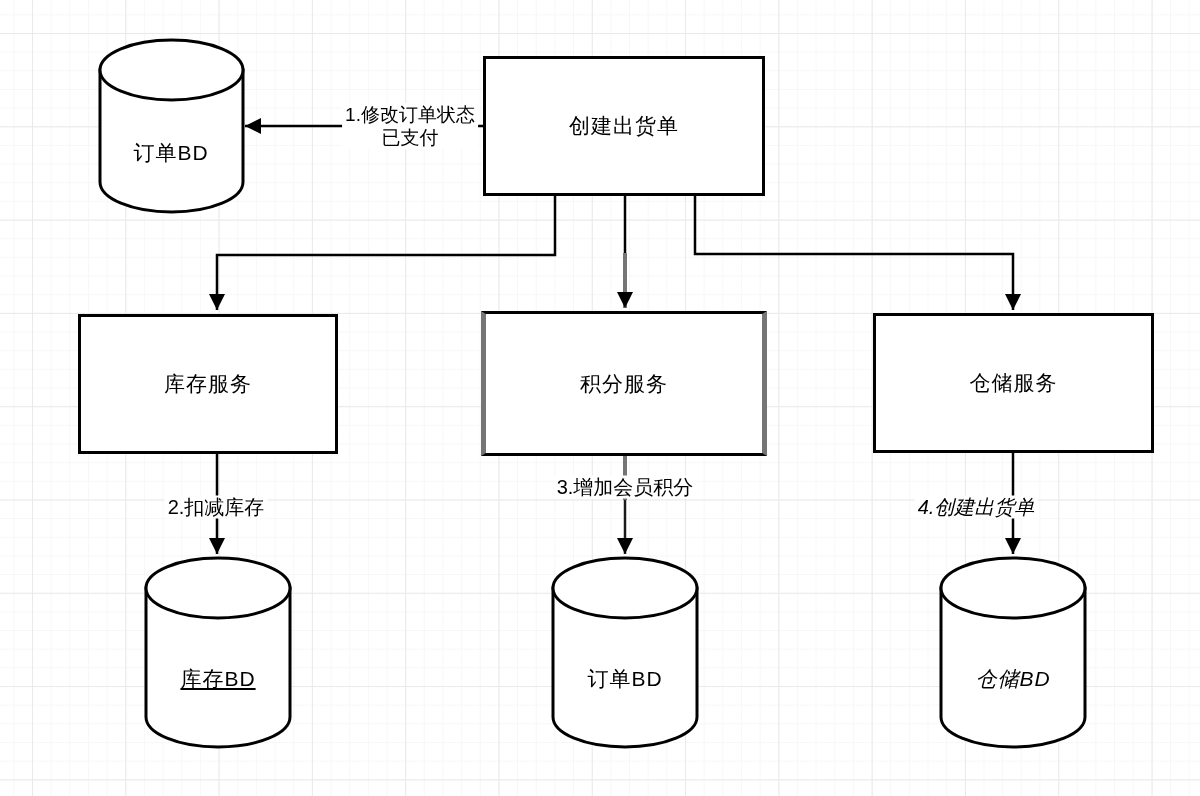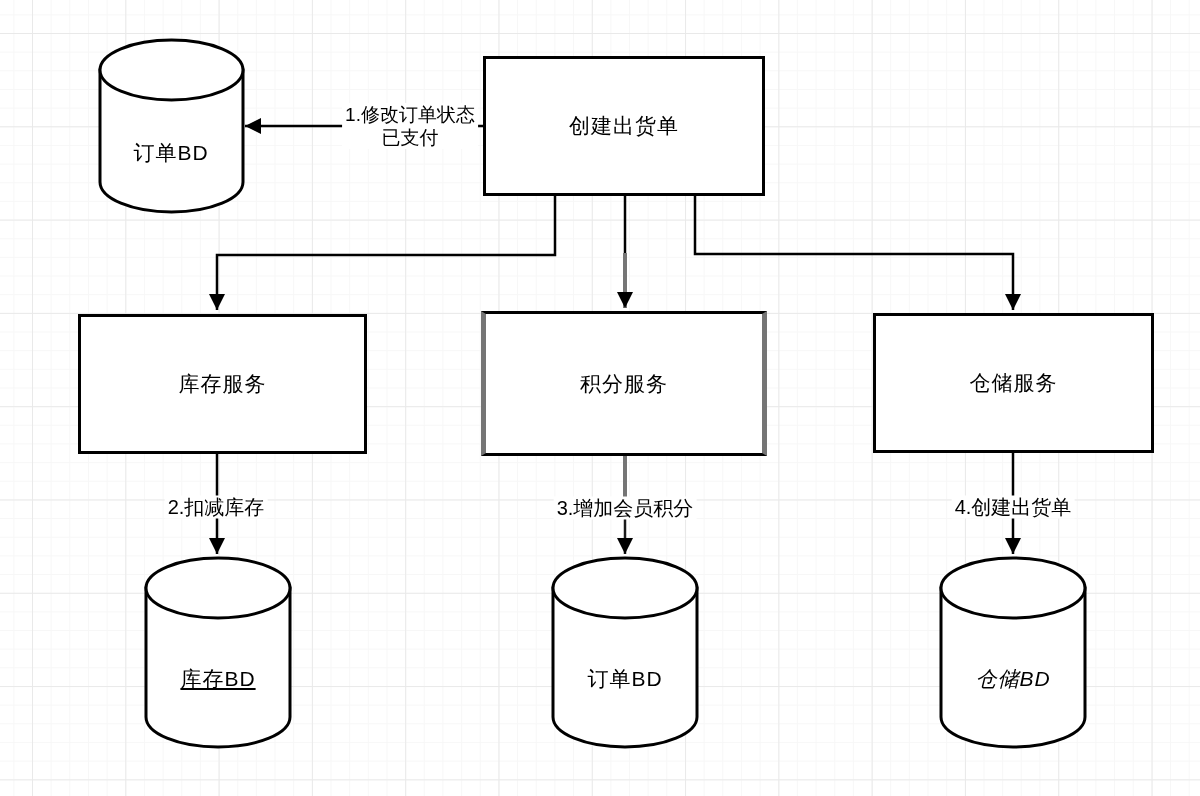--- a/index.html
+++ b/index.html
@@ -114,21 +114,21 @@
     <g>
       <path d="M941,588 L941,717 A72,30 0 0 0 1085,717 L1085,588 Z" fill="#ffffff" stroke="#000000" stroke-width="3"></path>
       <ellipse cx="1013" cy="588" rx="72" ry="30" fill="#ffffff" stroke="#000000" stroke-width="3"></ellipse>
     </g>
   </svg>
 
   <div class="node-rect" style="left:483px; top:56px; width:282px; height:140px;">
     <span>创建出货单</span>
   </div>
 
-  <div class="node-rect" style="left:78px; top:314px; width:289px; height:140px;">
+  <div class="node-rect" style="left:78px; top:314px; width:260px; height:140px;">
     <span>库存服务</span>
   </div>
 
   <div class="node-rect" style="left:873px; top:313px; width:281px; height:140px;">
     <span>仓储服务</span>
   </div>
 
   <div class="node-rect highlighted" style="left:481px; top:311px; width:286px; height:145px;">
     <span>积分服务</span>
   </div>
@@ -141,17 +141,17 @@
 
   <div class="cyl-label" style="left:1013px; top:679px;font-style:italic;">仓储BD</div>
 
   <div class="edge-label" style="left:364px; top:126px; font-size:19px;margin-left:46px;">
     <div>1.修改订单状态</div>
     <div>已支付</div>
   </div>
 
   <div class="edge-label" style="left:216px; top:507px;">2.扣减库存</div>
 
-  <div class="edge-label" style="left:625px; top:508px;">3.增加会员积分</div>
+  <div class="edge-label" style="left:625px; top:487px;">3.增加会员积分</div>
 
-  <div class="edge-label" style="left:1013px; top:507px;">4.创建出货单</div>
+  <div class="edge-label" style="left:976px; top:507px;font-style:italic;">4.创建出货单</div>
 
 </div>
 
 </body></html>

